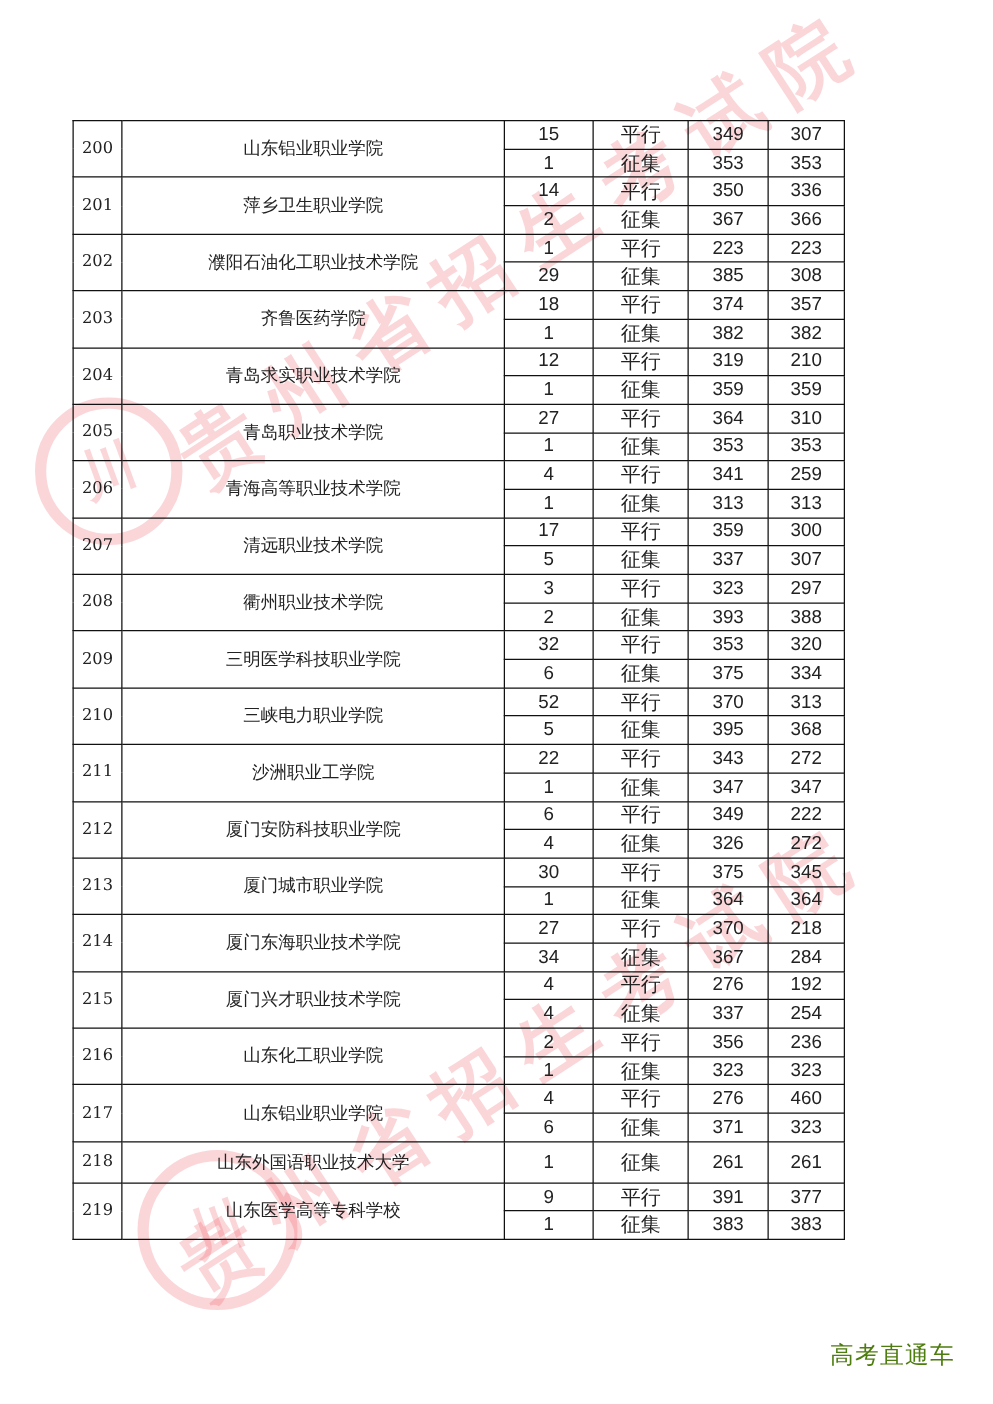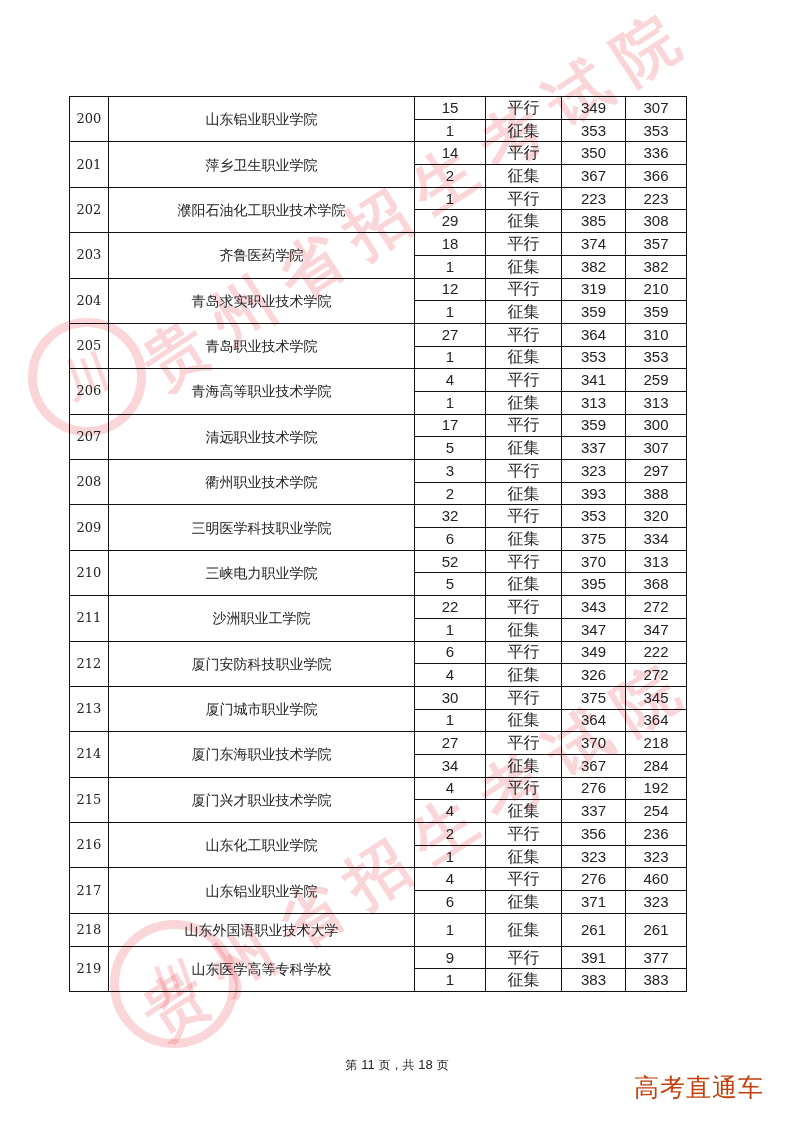--- a/index.html
+++ b/index.html
@@ -1,19 +1,19 @@
 <!DOCTYPE html>
 <html><head>
 <meta charset="utf-8">
 <style>
   html, body { margin: 0; padding: 0; background: #ffffff; }
   body { width: 794px; height: 1123px; position: relative; overflow: hidden; font-family: "DejaVu Sans", sans-serif; }
   .page { position: absolute; left: 0; top: 0; width: 794px; height: 1123px; }
   table.grid {
-    position: absolute; left: 69px; top: 96px;
+    position: absolute; left: 58px; top: 96px;
     border-collapse: collapse; table-layout: fixed;
     width: 617px;
   }
   table.grid td {
     border: 1.5px solid #111;
     padding: 0;
     text-align: center;
     vertical-align: middle;
     color: #222;
     height: 21.7px;
@@ -24,21 +24,21 @@
   td.c-id { width: 38px; font-family: "DejaVu Serif", serif; font-size: 13px; color: #333; }
   td.c-name { width: 305px; font-family: "DejaVu Serif", serif; font-size: 14px; color: #333; }
   td.c-count { width: 70px; font-family: "Liberation Sans", sans-serif; font-size: 15px; }
   td.c-type { width: 75px; font-family: "DejaVu Serif", serif; font-size: 16px; color: #444; }
   td.c-max { width: 63px; font-family: "Liberation Sans", sans-serif; font-size: 15px; }
   td.c-min { width: 60px; font-family: Liberation Sans, sans-serif; font-size: 15px; }
   tr.single td { height: 32px; }
 
   .footer-page { position: absolute; left: 0; width: 794px; top: 1057px; text-align: center; font-family: "DejaVu Serif", serif; font-size: 12px; color: #222; }
   .footer-page span.num { font-family: "Liberation Sans", sans-serif; font-size: 13px; }
-  .brand { position: absolute; right: 30px; top: 1071px; font-family: "DejaVu Sans", sans-serif; font-size: 25px; color: #c2410c; letter-spacing: 1px; }
+  .brand { position: absolute; right: 30px; top: 1071px; font-family: "DejaVu Sans", sans-serif; font-size: 19px; color: #4d7c0f; letter-spacing: 1px; }
 
   .wm { position: absolute; pointer-events: none; color: rgba(235, 70, 80, 0.22); font-family: "DejaVu Serif", serif; font-weight: bold; white-space: nowrap; }
   .wm-text { font-size: 62px; letter-spacing: 18px; transform-origin: left center; }
   .wm-seal { position: absolute; border: 9px solid rgba(235, 70, 80, 0.22); border-radius: 50%; pointer-events: none; }
   .wm-seal .inner { position: absolute; left: 50%; top: 50%; transform: translate(-50%,-50%) rotate(-20deg); font-size: 44px; color: rgba(235, 70, 80, 0.22); font-family: "DejaVu Serif", serif; font-weight: bold; }
 </style>
 </head>
 <body>
 
 <div class="page">
@@ -324,22 +324,15 @@
         </tr>
         <tr>
           <td class="c-count">1</td>
           <td class="c-type">征集</td>
           <td class="c-max">383</td>
           <td class="c-min">383</td>
         </tr>
       </tbody>
   </table>
 
-  <div class="footer-page">
-    <span>第</span>
-    <span class="num">11</span>
-    <span>页，共</span>
-    <span class="num">18</span>
-    <span>页</span>
-  </div>
 
   <div class="brand">高考直通车</div>
 </div>
 
 </body></html>

